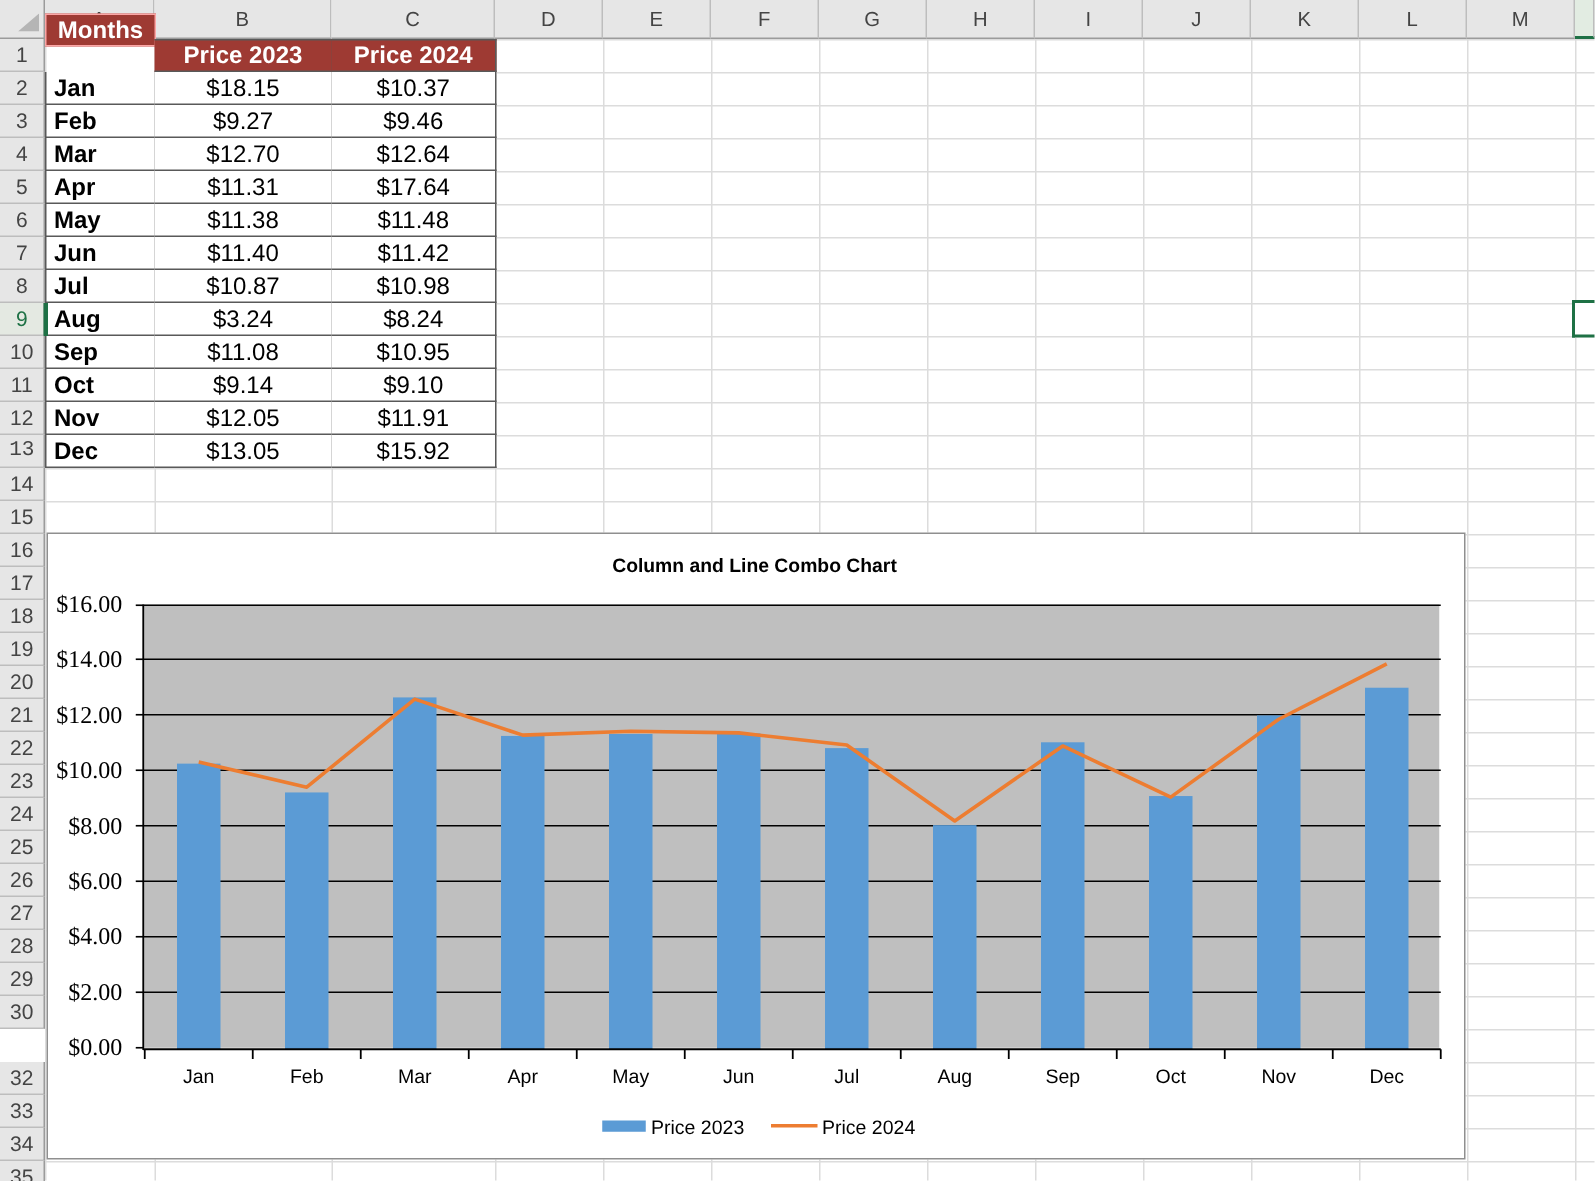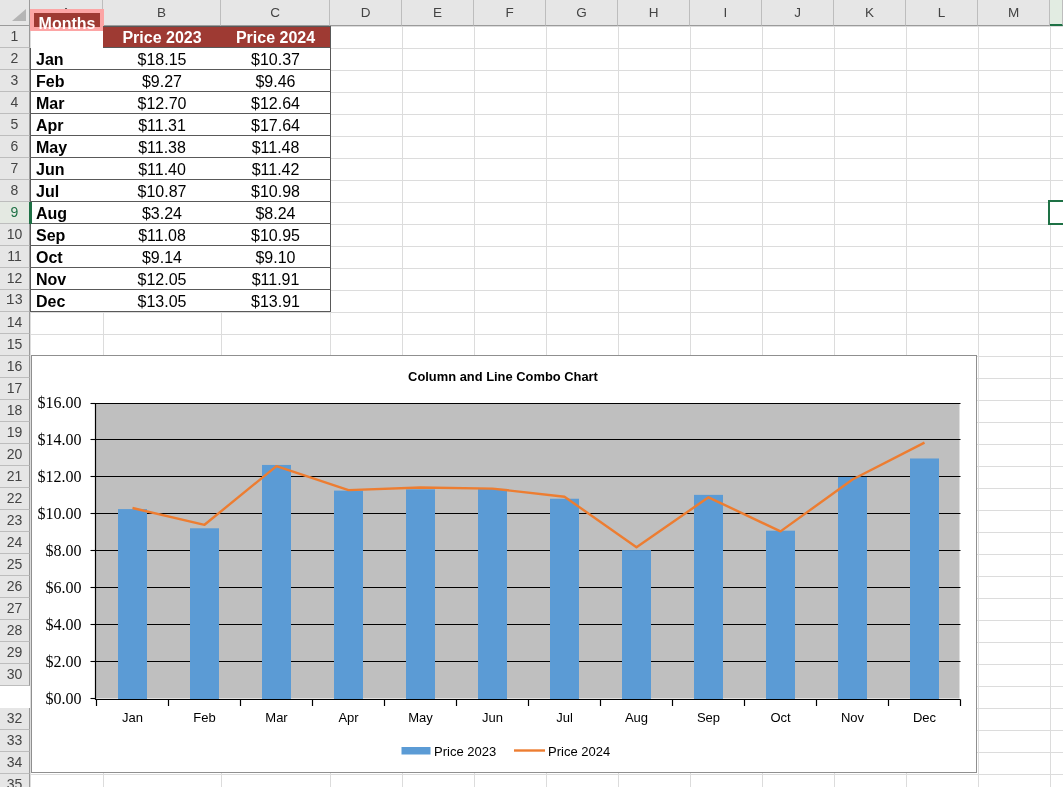--- a/index.html
+++ b/index.html
@@ -130,21 +130,21 @@
       <div class="rowhdr" style="top:664px;">30</div>
       <div class="rowhdr" style="top:722px;font-family:Liberation Mono, monospace;">31</div>
       <div class="rowhdr" style="top:708px;">32</div>
       <div class="rowhdr" style="top:730px;">33</div>
       <div class="rowhdr" style="top:752px;">34</div>
       <div class="rowhdr" style="top:774px;">35</div>
       <div style="position:absolute;left:29px;top:202px;width:3px;height:22px;background:#1e7145;z-index:5"></div>
       <div style="position:absolute;left:1048px;top:200px;width:15px;height:25px;background:#fff;border:2.5px solid #1e7145;border-right:none"></div>
     </div>
   <div id="table">
-      <div class="cell hdrcell" style="left:30px;top:9px;width:74px;border:4px solid #fca5a5">Months</div>
+      <div class="cell hdrcell" style="left:30px;top:9px;width:74px;border:1px solid #fca5a5">Months</div>
       <div class="cell hdrcell" style="left:103px;top:26px;width:119px;border:1px solid #595959;border-left:none">Price 2023</div>
       <div class="cell hdrcell" style="left:221px;top:26px;width:110px;border:1px solid #595959;border-left:none">Price 2024</div>
       <div class="cell mon" style="left:30px;top:48px;width:74px;border:1px solid #595959;border-top:none">Jan</div>
       <div class="cell prc" style="left:103px;top:48px;width:119px;border:1px solid #595959;border-top:none;border-left:none">$18.15</div>
       <div class="cell prc" style="left:221px;top:48px;width:110px;border:1px solid #595959;border-top:none;border-left:none">$10.37</div>
       <div class="cell mon" style="left:30px;top:70px;width:74px;border:1px solid #595959;border-top:none">Feb</div>
       <div class="cell prc" style="left:103px;top:70px;width:119px;border:1px solid #595959;border-top:none;border-left:none">$9.27</div>
       <div class="cell prc" style="left:221px;top:70px;width:110px;border:1px solid #595959;border-top:none;border-left:none">$9.46</div>
       <div class="cell mon" style="left:30px;top:92px;width:74px;border:1px solid #595959;border-top:none">Mar</div>
       <div class="cell prc" style="left:103px;top:92px;width:119px;border:1px solid #595959;border-top:none;border-left:none">$12.70</div>
@@ -168,21 +168,21 @@
       <div class="cell prc" style="left:103px;top:224px;width:119px;border:1px solid #595959;border-top:none;border-left:none">$11.08</div>
       <div class="cell prc" style="left:221px;top:224px;width:110px;border:1px solid #595959;border-top:none;border-left:none">$10.95</div>
       <div class="cell mon" style="left:30px;top:246px;width:74px;border:1px solid #595959;border-top:none">Oct</div>
       <div class="cell prc" style="left:103px;top:246px;width:119px;border:1px solid #595959;border-top:none;border-left:none">$9.14</div>
       <div class="cell prc" style="left:221px;top:246px;width:110px;border:1px solid #595959;border-top:none;border-left:none">$9.10</div>
       <div class="cell mon" style="left:30px;top:268px;width:74px;border:1px solid #595959;border-top:none">Nov</div>
       <div class="cell prc" style="left:103px;top:268px;width:119px;border:1px solid #595959;border-top:none;border-left:none">$12.05</div>
       <div class="cell prc" style="left:221px;top:268px;width:110px;border:1px solid #595959;border-top:none;border-left:none">$11.91</div>
       <div class="cell mon" style="left:30px;top:290px;width:74px;border:1px solid #595959;border-top:none">Dec</div>
       <div class="cell prc" style="left:103px;top:290px;width:119px;border:1px solid #595959;border-top:none;border-left:none">$13.05</div>
-      <div class="cell prc" style="left:221px;top:290px;width:110px;border:1px solid #595959;border-top:none;border-left:none">$13.91</div>
+      <div class="cell prc" style="left:221px;top:290px;width:110px;border:1px solid #595959;border-top:none;border-left:none">$15.92</div>
     </div>
   <div id="chart">
     <svg width="944" height="416" viewBox="0 0 944 416">
       <text x="471" y="25" font-family="Liberation Sans" font-size="12.9" font-weight="bold" fill="#000" text-anchor="middle">Column and Line Combo Chart</text>
 
       <rect x="63.5" y="47" width="864" height="295.5" fill="#bfbfbf"></rect>
       <g id="grid">
           <line x1="63.5" y1="47.5" x2="928.5" y2="47.5" stroke="#000" stroke-width="1.1"></line>
           <line x1="63.5" y1="83.5" x2="928.5" y2="83.5" stroke="#000" stroke-width="1.1"></line>
           <line x1="63.5" y1="120.5" x2="928.5" y2="120.5" stroke="#000" stroke-width="1.1"></line>

